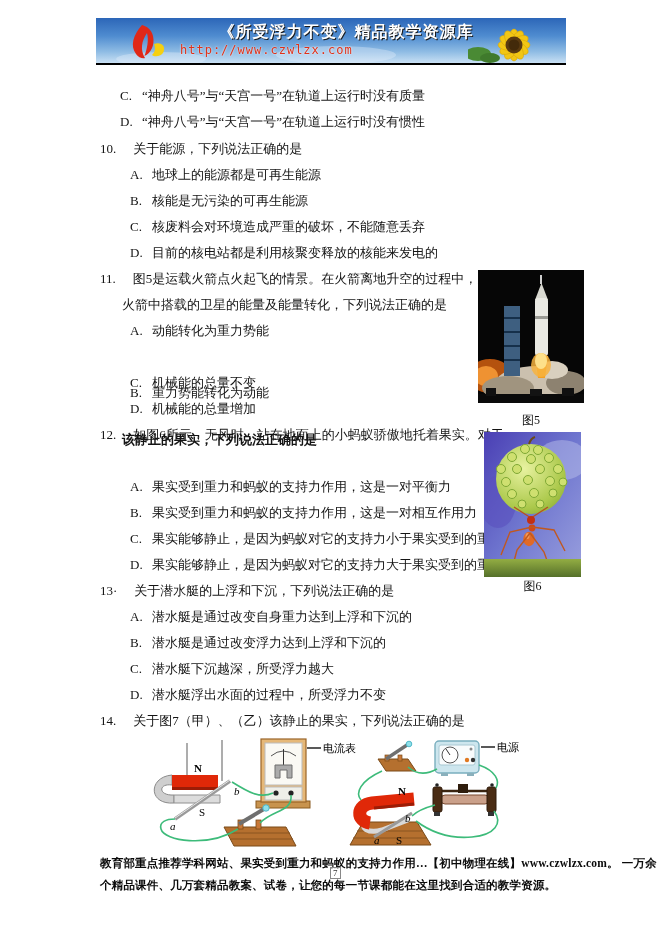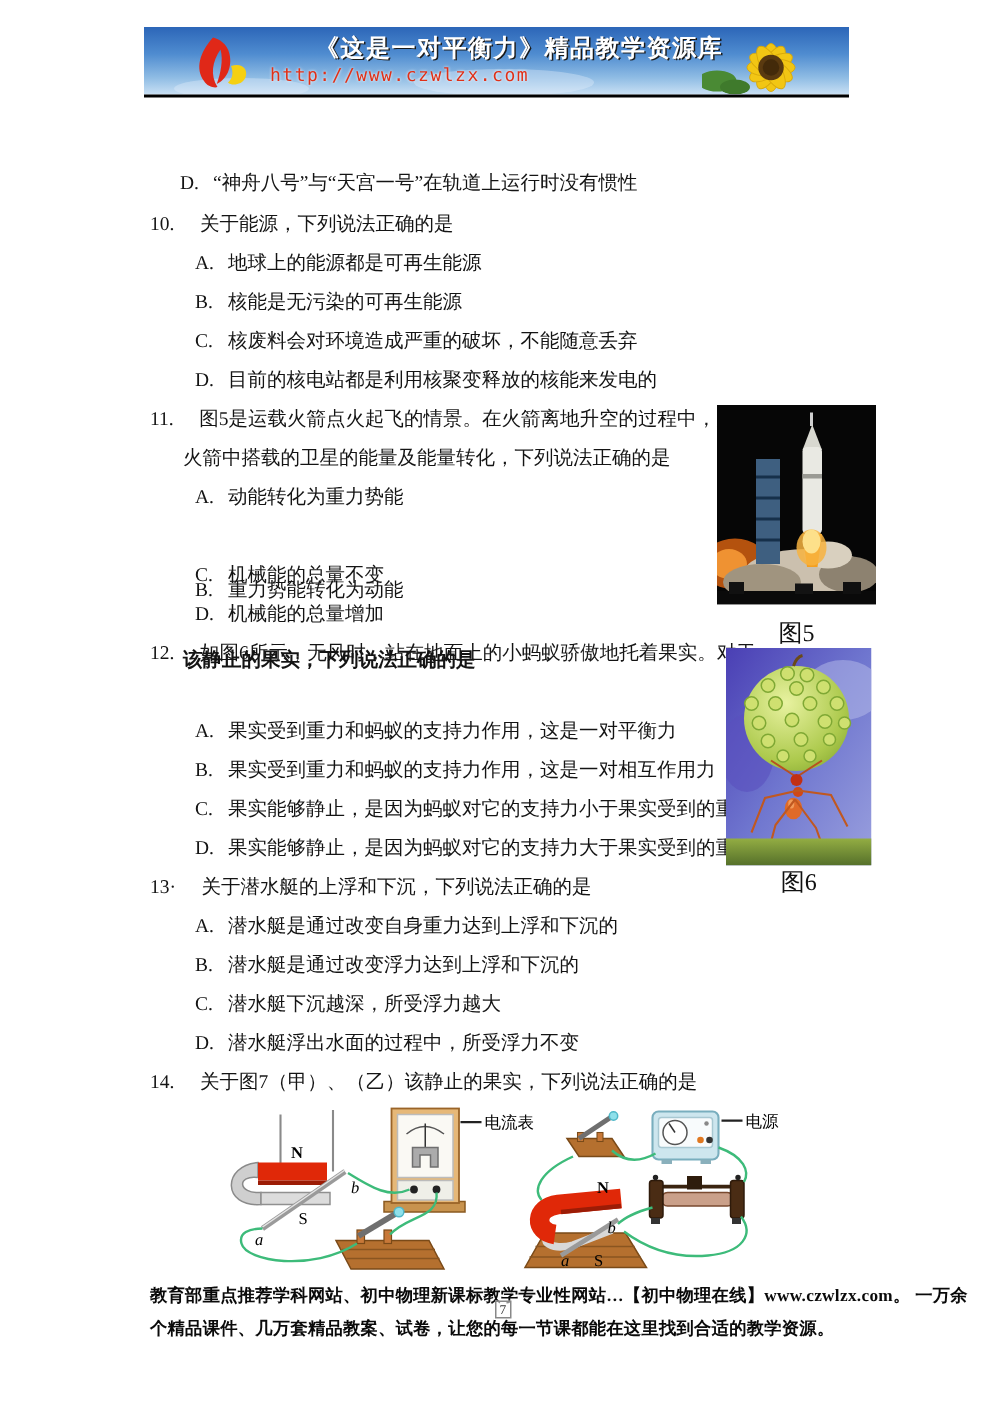--- a/index.html
+++ b/index.html
@@ -28,21 +28,21 @@
   }
   .banner-rule { position:absolute; left:96px; top:63px; width:470px; height:2px; background:#000; }
 
   
   .line { position:absolute; font-size:13px; line-height:16px; white-space:nowrap; color:#141414; }
   .qnum { display:inline-block; margin-right:17px; }
   .letter { display:inline-block; width:22px; }
 
   
   .fig { position:absolute; }
-  .fig-caption { position:absolute; font-size:16px; text-align:center; color:#111; }
+  .fig-caption { position:absolute; font-size:12px; text-align:center; color:#111; }
 
   
   .footer-line {
     position:absolute; left:100px; font-weight:bold; font-size:11.5px;
     color:#0a0a0a; letter-spacing:.2px; white-space:nowrap;
   }
   .page-number {
     position:absolute; left:330px; top:867px; font-size:9px; color:#333;
     border:1px solid #888; padding:0 2px; background:rgba(255,255,255,.55);
     font-family:"Liberation Serif", serif;
@@ -54,41 +54,44 @@
 
 <div class="page">
 
   <div class="banner">
     <div class="cloud" style="left:180px;top:28px;width:120px;height:18px;"></div>
     <div class="cloud" style="left:20px;top:34px;width:90px;height:14px;"></div>
     <svg width="52" height="40" style="position:absolute;left:26px;top:4px;" viewBox="0 0 52 40">
       <path d="M20,3 C11,13 8,24 14,32 C16,35.5 21,37 23,36 C18,28 19.5,19 25,11 C27,18 25,27 22.5,34 C29,31 33,23 31,14 C29.5,7 24,4 20,3 Z" fill="#e02818"></path>
       <path d="M32,22 C39,19.5 44,24 41.5,30 C39.5,34.5 32.5,35.5 30,33 C33.5,30 33.5,26 32,22 Z" fill="#f5d012"></path>
     </svg>
-    <div class="banner-title">《这是一对平衡力》精品教学资源库</div>
+    <div class="banner-title">《所受浮力不变》精品教学资源库</div>
     <div class="banner-url">http://www.czwlzx.com</div>
     <svg width="84" height="45" style="position:absolute;left:372px;top:0;" viewBox="0 0 84 45">
       <ellipse cx="10" cy="36" rx="13" ry="7" fill="#4a8a34"></ellipse>
       <ellipse cx="22" cy="40" rx="10" ry="5" fill="#3f7a2c"></ellipse>
       <g transform="translate(46,27)">
         <g fill="#f2c614" stroke="#d8a80a" stroke-width="0.6">
           <ellipse rx="6" ry="16" transform="rotate(0)"></ellipse>
           <ellipse rx="6" ry="16" transform="rotate(30)"></ellipse>
           <ellipse rx="6" ry="16" transform="rotate(60)"></ellipse>
           <ellipse rx="6" ry="16" transform="rotate(90)"></ellipse>
           <ellipse rx="6" ry="16" transform="rotate(120)"></ellipse>
           <ellipse rx="6" ry="16" transform="rotate(150)"></ellipse>
         </g>
         <circle r="8.5" fill="#5a3a10"></circle>
         <circle r="5.5" fill="#432a0a"></circle>
       </g>
     </svg>
   </div>
   <div class="banner-rule"></div>
 
+  <div class="line" style="top:88px;left:120px;">
+    <span class="letter">C.</span><span>“神舟八号”与“天宫一号”在轨道上运行时没有质量</span>
+  </div>
   <div class="line" style="top:114px;left:120px;">
     <span class="letter">D.</span><span>“神舟八号”与“天宫一号”在轨道上运行时没有惯性</span>
   </div>
 
   <div class="line" style="top:141px;left:100px;">
     <span class="qnum">10.</span><span>关于能源，下列说法正确的是</span>
   </div>
   <div class="line" style="top:167px;left:130px;">
     <span class="letter">A.</span><span>地球上的能源都是可再生能源</span>
   </div>
@@ -342,17 +345,17 @@
 
     <g stroke="#3dbb7a" stroke-width="1.6" fill="none">
       <path d="M258,32 C268,41 278,39 287,34"></path>
       <path d="M329,30 C346,36 350,46 346,53"></path>
       <path d="M344,76 C353,88 345,100 322,102 C300,104 282,98 266,86"></path>
       <path d="M285,70 C274,73 266,77 262,81"></path>
       <path d="M232,36 C210,46 205,58 211,65"></path>
     </g>
   </svg>
 
-  <div class="footer-line" style="top:856px;">教育部重点推荐学科网站、初中物理新课标教学专业性网站…【初中物理在线】www.czwlzx.com。 一万余</div>
+  <div class="footer-line" style="top:856px;">教育部重点推荐学科网站、果实受到重力和蚂蚁的支持力作用…【初中物理在线】www.czwlzx.com。 一万余</div>
   <div class="footer-line" style="top:878px;">个精品课件、几万套精品教案、试卷，让您的每一节课都能在这里找到合适的教学资源。</div>
   <div class="page-number">7</div>
 
 </div>
 
 </body></html>

